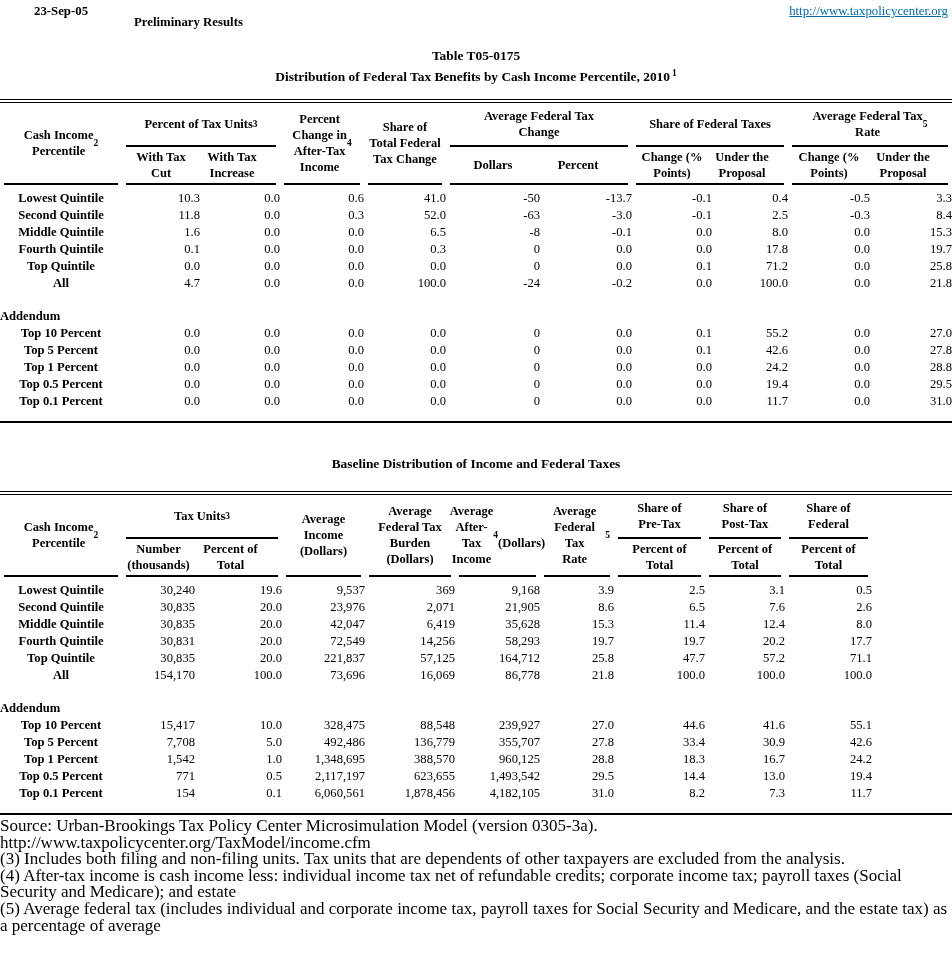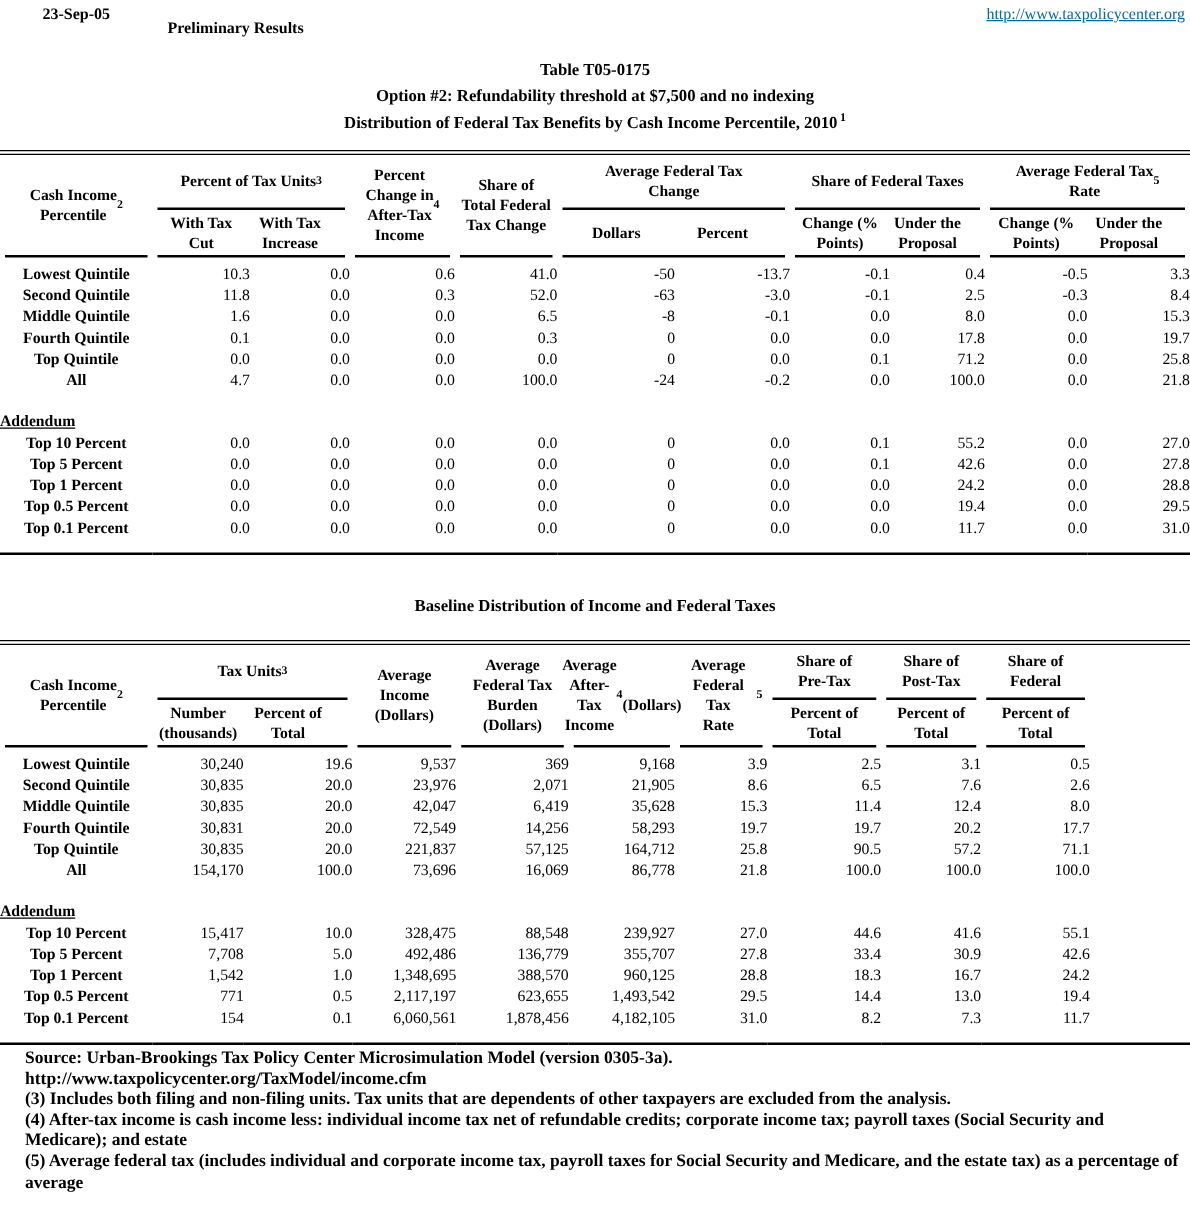--- a/index.html
+++ b/index.html
@@ -22,39 +22,38 @@
   .single-label{flex:1;display:flex;align-items:center;justify-content:center;}
   .grp-label{height:44px;display:flex;align-items:center;justify-content:center;border-bottom:2px solid #000;box-sizing:border-box;}
   .subs{flex:1;display:flex;align-items:center;}
   .sub{display:flex;align-items:center;justify-content:center;}
   .hl{white-space:pre-line;font-weight:bold;font-size:12.5px;line-height:16px;text-align:center;}
   
   table.grid{border-collapse:collapse;table-layout:fixed;width:952px;border-bottom:2px solid #000;}
   table.grid td{padding:0;height:17px;line-height:17px;font-size:12.6px;white-space:nowrap;}
   td.rowlabel{font-weight:bold;text-align:center;padding-right:29px;}
   td.num{text-align:right;padding-right:11px;}
-  td.addendum{font-weight:bold;text-align:left;padding-left:4px;text-decoration:underline;}
+  td.addendum{font-weight:bold;text-align:left;padding-left:4px;}
   tr.gap-sm td{height:5px;line-height:5px;}
   tr.gap-md td{height:16px;line-height:16px;}
   tr.gap-bot td{height:11px;line-height:11px;}
   
-  .footnotes{margin-top:3px;padding-left:20px;font-size:14px;line-height:16.6px;font-weight:bold;}
+  .footnotes{margin-top:3px;padding-left:0;font-size:17px;line-height:16.6px;}
 </style>
 </head>
 <body>
 
 <div class="pagehead">
   <span>23-Sep-05</span>
   <span class="status">Preliminary Results</span>
   <span class="link">http://www.taxpolicycenter.org</span>
 </div>
 
 <div class="titleblock first">
   <div>Table T05-0175</div>
-  <div>Option #2: Refundability threshold at $7,500 and no indexing</div>
   <div><span>Distribution of Federal Tax Benefits by Cash Income Percentile, 2010</span><sup>1</sup></div>
 </div>
 
 <div>
     <div class="thead">
       <div class="hcol" style="width: 122px;">
         <div class="hcol-in">
           <div class="single-label hl">Cash Income
 Percentile<sup>2</sup></div>
         </div>
@@ -451,21 +450,21 @@
           <td></td>
         </tr>
         <tr>
           <td class="rowlabel">Top Quintile</td>
           <td class="num">30,835</td>
           <td class="num">20.0</td>
           <td class="num">221,837</td>
           <td class="num">57,125</td>
           <td class="num">164,712</td>
           <td class="num">25.8</td>
-          <td class="num">90.5</td>
+          <td class="num">47.7</td>
           <td class="num">57.2</td>
           <td class="num">71.1</td>
           <td></td>
         </tr>
         <tr>
           <td class="rowlabel">All</td>
           <td class="num">154,170</td>
           <td class="num">100.0</td>
           <td class="num">73,696</td>
           <td class="num">16,069</td>

